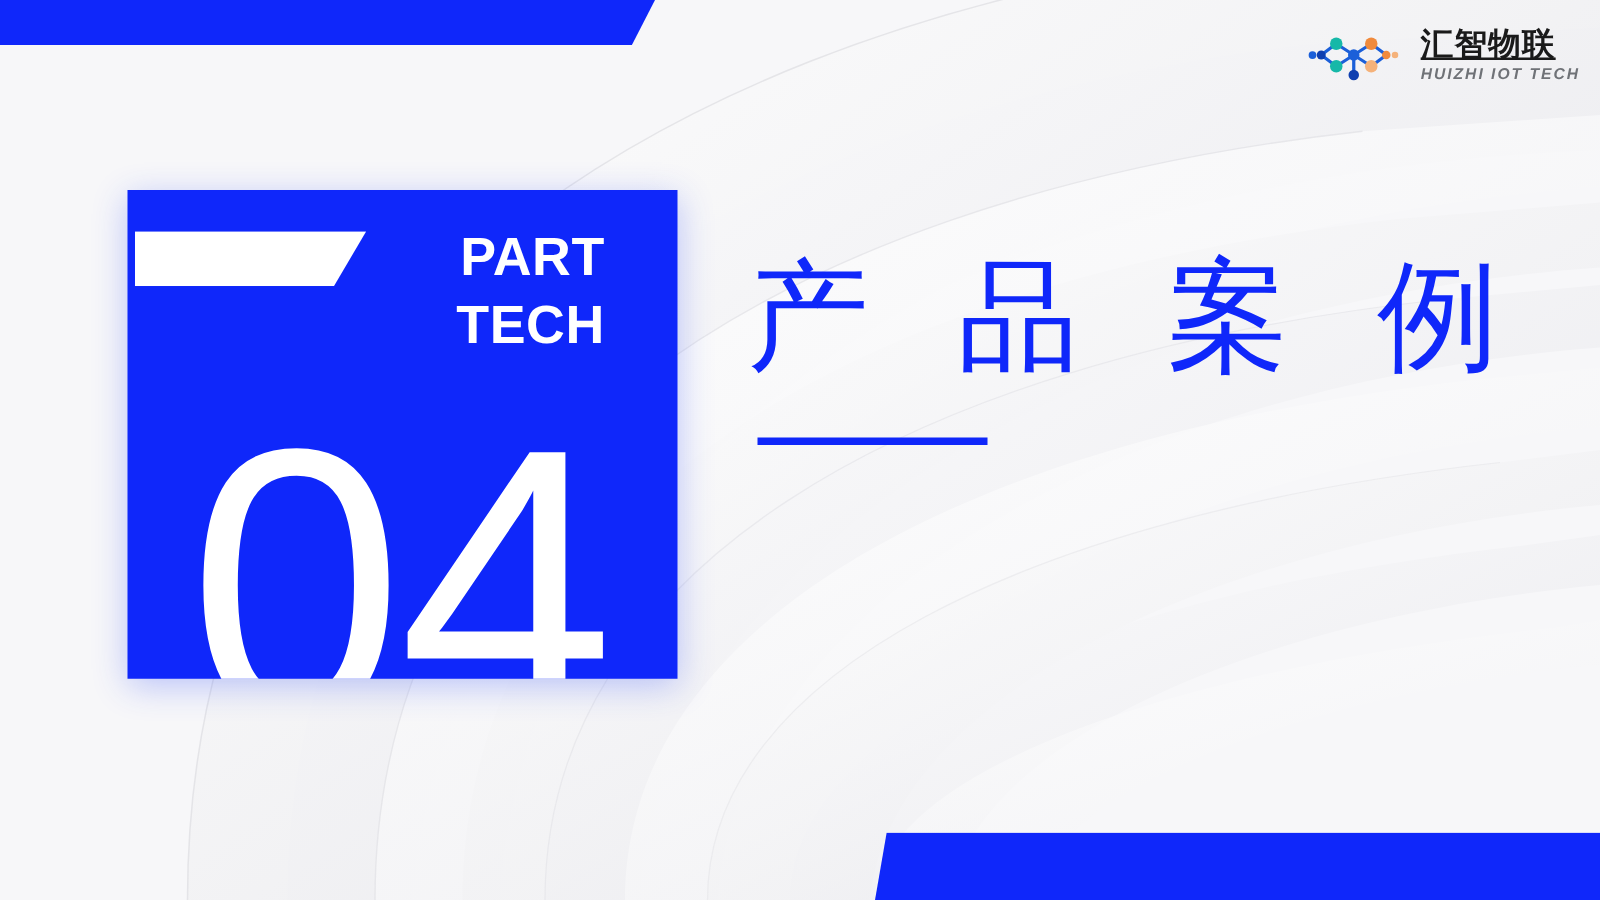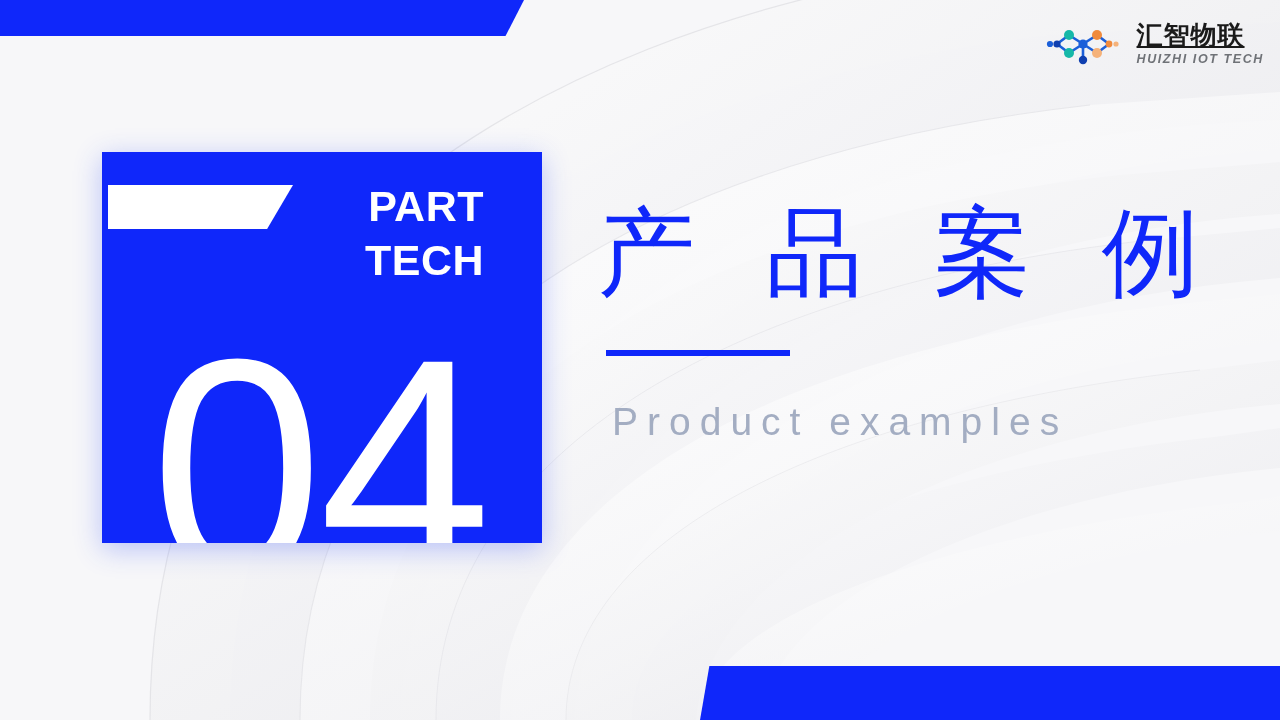--- a/index.html
+++ b/index.html
@@ -150,21 +150,20 @@
     <div class="part-label">
       <div>PART</div>
       <div>TECH</div>
     </div>
     <div class="card-number">04</div>
   </div>
 
   <div class="heading-block">
     <div class="heading-cn">产 品 案 例</div>
     <div class="heading-rule"></div>
-    <div class="heading-en">Product examples</div>
   </div>
 
   <div class="logo">
     <svg class="logo-mark" viewBox="0 0 84 44" aria-hidden="true">
       <g stroke="#1b5fd9" stroke-width="2.6" stroke-linecap="round" fill="none">
         <line x1="24" y1="13" x2="38" y2="22"></line>
         <line x1="24" y1="31" x2="38" y2="22"></line>
         <line x1="38" y1="22" x2="52" y2="13"></line>
         <line x1="38" y1="22" x2="52" y2="31"></line>
         <line x1="38" y1="22" x2="38" y2="38"></line>

